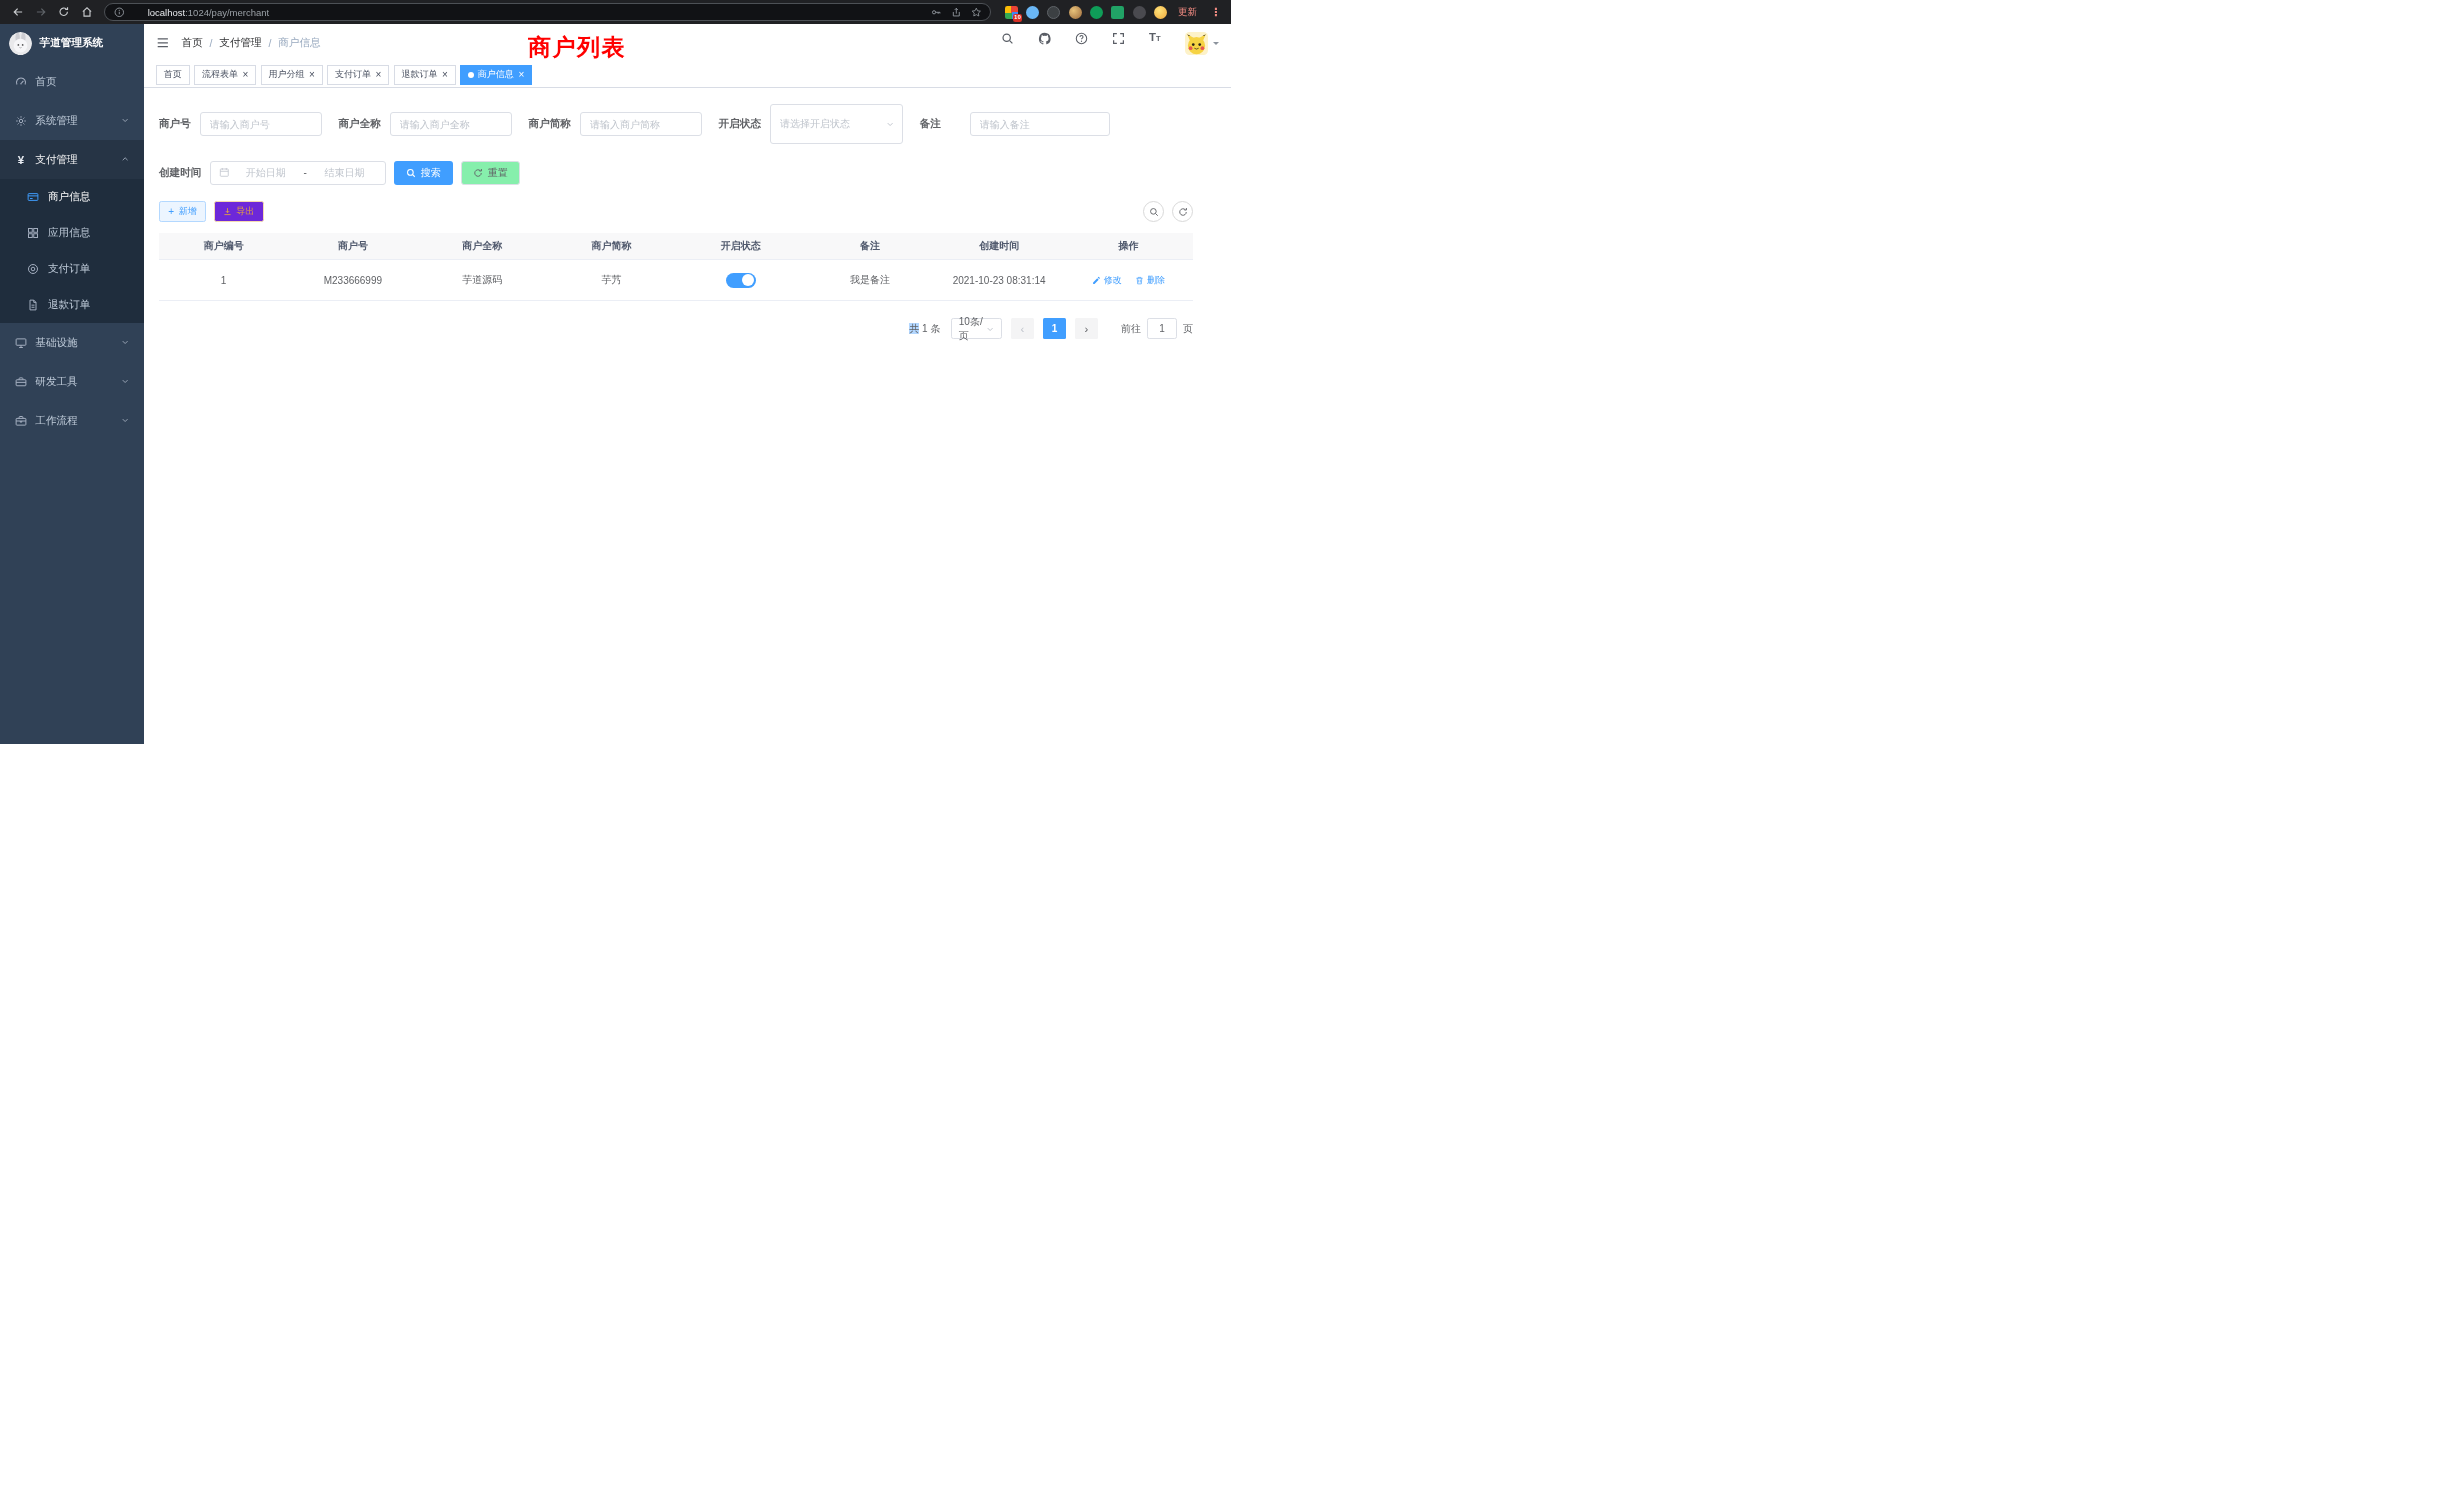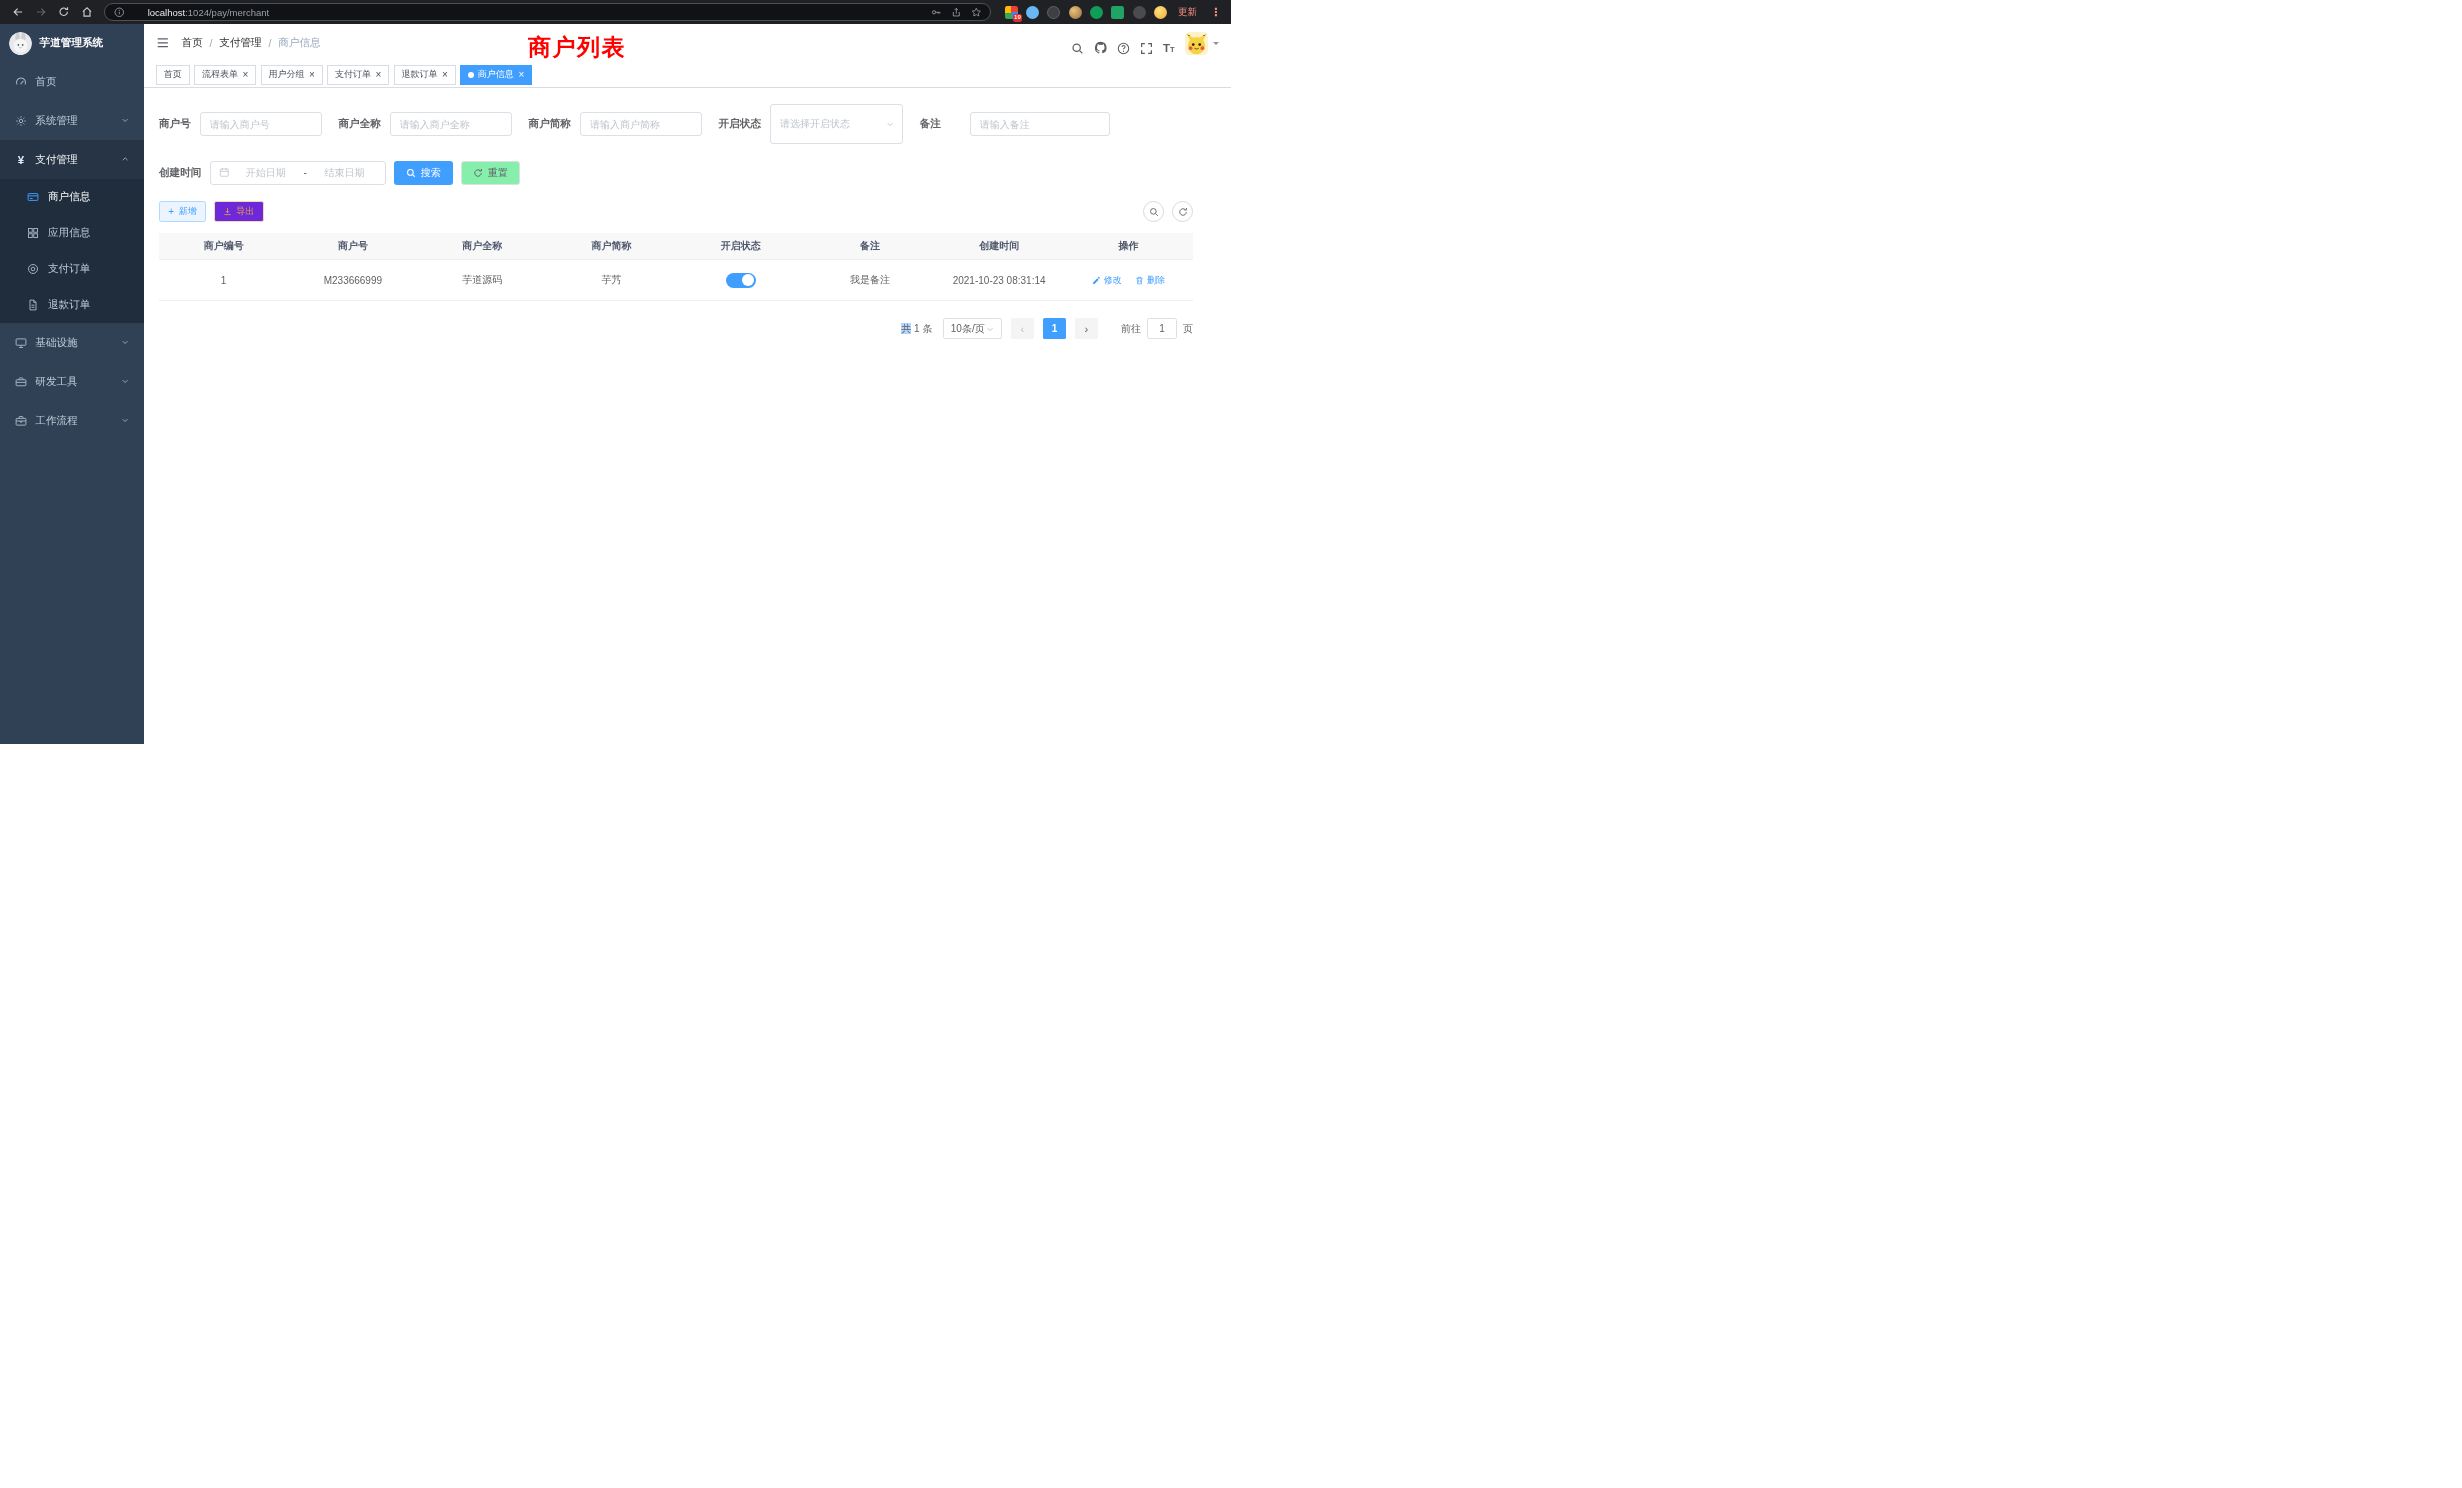--- a/index.html
+++ b/index.html
@@ -47,21 +47,21 @@
   .parent-open .mi-icon { color:#e8ecf2; }
 
   
   .main { flex:1; display:flex; flex-direction:column; position:relative; background:#fff; min-width:0; }
   .navbar { height:38px; display:flex; align-items:center; padding:0 12px; }
   .hamburger { color:#5a5e66; margin-right:12px; cursor:pointer; }
   .breadcrumb { display:flex; align-items:center; gap:6.8px; font-size:10.6px; color:#303133; }
   .crumb-sep { color:#97a8be; }
   .crumb.last { color:#97a8be; }
   .crumb { cursor:pointer; }
-  .nav-right { margin-left:auto; display:flex; align-items:flex-end; gap:10px; color:#5a5e66; }
+  .nav-right { margin-left:auto; display:flex; align-items:flex-start; gap:24px; color:#5a5e66; }
   .nav-ic { cursor:pointer; display:flex; align-items:center; }
   .fontsize-ic { font-weight:700; font-size:11.4px; line-height:1; cursor:pointer; }
   .fontsize-ic small { font-size:7.6px; font-weight:700; }
   .avatar-wrap { display:flex; align-items:center; gap:5.3px; cursor:pointer; }
   .user-avatar { width:23px; height:23px; border-radius:4.5px; overflow:hidden; }
   .caret-down { width:0; height:0; border:3.4px solid transparent; border-top-color:#8c939d; margin-top:3.8px; }
 
   .annotation { position:absolute; top:7.6px; left:384px; font-size:23px; color:#ff0000; font-weight:700; letter-spacing:1.5px; z-index:5; pointer-events:none; }
 
   
@@ -103,21 +103,21 @@
   .data-table { width:100%; border-collapse:collapse; table-layout:fixed; font-size:10px; }
   .data-table th { background:#f8f8f9; color:#515a6e; font-weight:700; height:27px; text-align:center; border-bottom:0.8px solid #ebeef5; }
   .data-table td { height:41px; text-align:center; color:#606266; border-bottom:0.8px solid #ebeef5; }
   .switch { width:30px; height:15px; border-radius:7.6px; background:#409eff; position:relative; display:inline-block; vertical-align:middle; cursor:pointer; }
   .switch::after { content:""; position:absolute; right:1.5px; top:1.5px; width:12px; height:12px; border-radius:50%; background:#fff; }
   .op-link { color:#409eff; font-size:9px; display:inline-flex; align-items:center; gap:3px; margin:0 5.3px; cursor:pointer; }
 
   
   .pagination { display:flex; align-items:center; justify-content:flex-end; margin-top:16.7px; font-size:10px; color:#606266; }
   .total-text .sel { background:#b3d7ff; }
-  .page-size { width:59px; height:21px; border:0.8px solid #dcdfe6; border-radius:2.3px; display:flex; align-items:center; justify-content:space-between; padding:0 6.8px; color:#606266; cursor:pointer; background:#fff; margin-left:10.6px; }
+  .page-size { width:51px; height:21px; border:0.8px solid #dcdfe6; border-radius:2.3px; display:flex; align-items:center; justify-content:space-between; padding:0 6.8px; color:#606266; cursor:pointer; background:#fff; margin-left:10.6px; }
   .page-size .chev { color:#c0c4cc; }
   .pg-btn { min-width:23px; height:21px; background:#f4f4f5; border-radius:1.5px; display:flex; align-items:center; justify-content:center; color:#606266; font-size:11.4px; cursor:pointer; margin-left:9px; }
   .pg-btn.disabled { color:#c0c4cc; }
   .pg-btn.current { background:#409eff; color:#fff; font-size:10px; font-weight:700; }
   .goto-label { margin-left:23px; }
   .goto-input { width:30px; height:21px; border:0.8px solid #dcdfe6; border-radius:2.3px; text-align:center; font-size:10px; color:#606266; margin:0 6px; outline:none; font-family:inherit; }
 </style>
 </head>
 <body>
 

